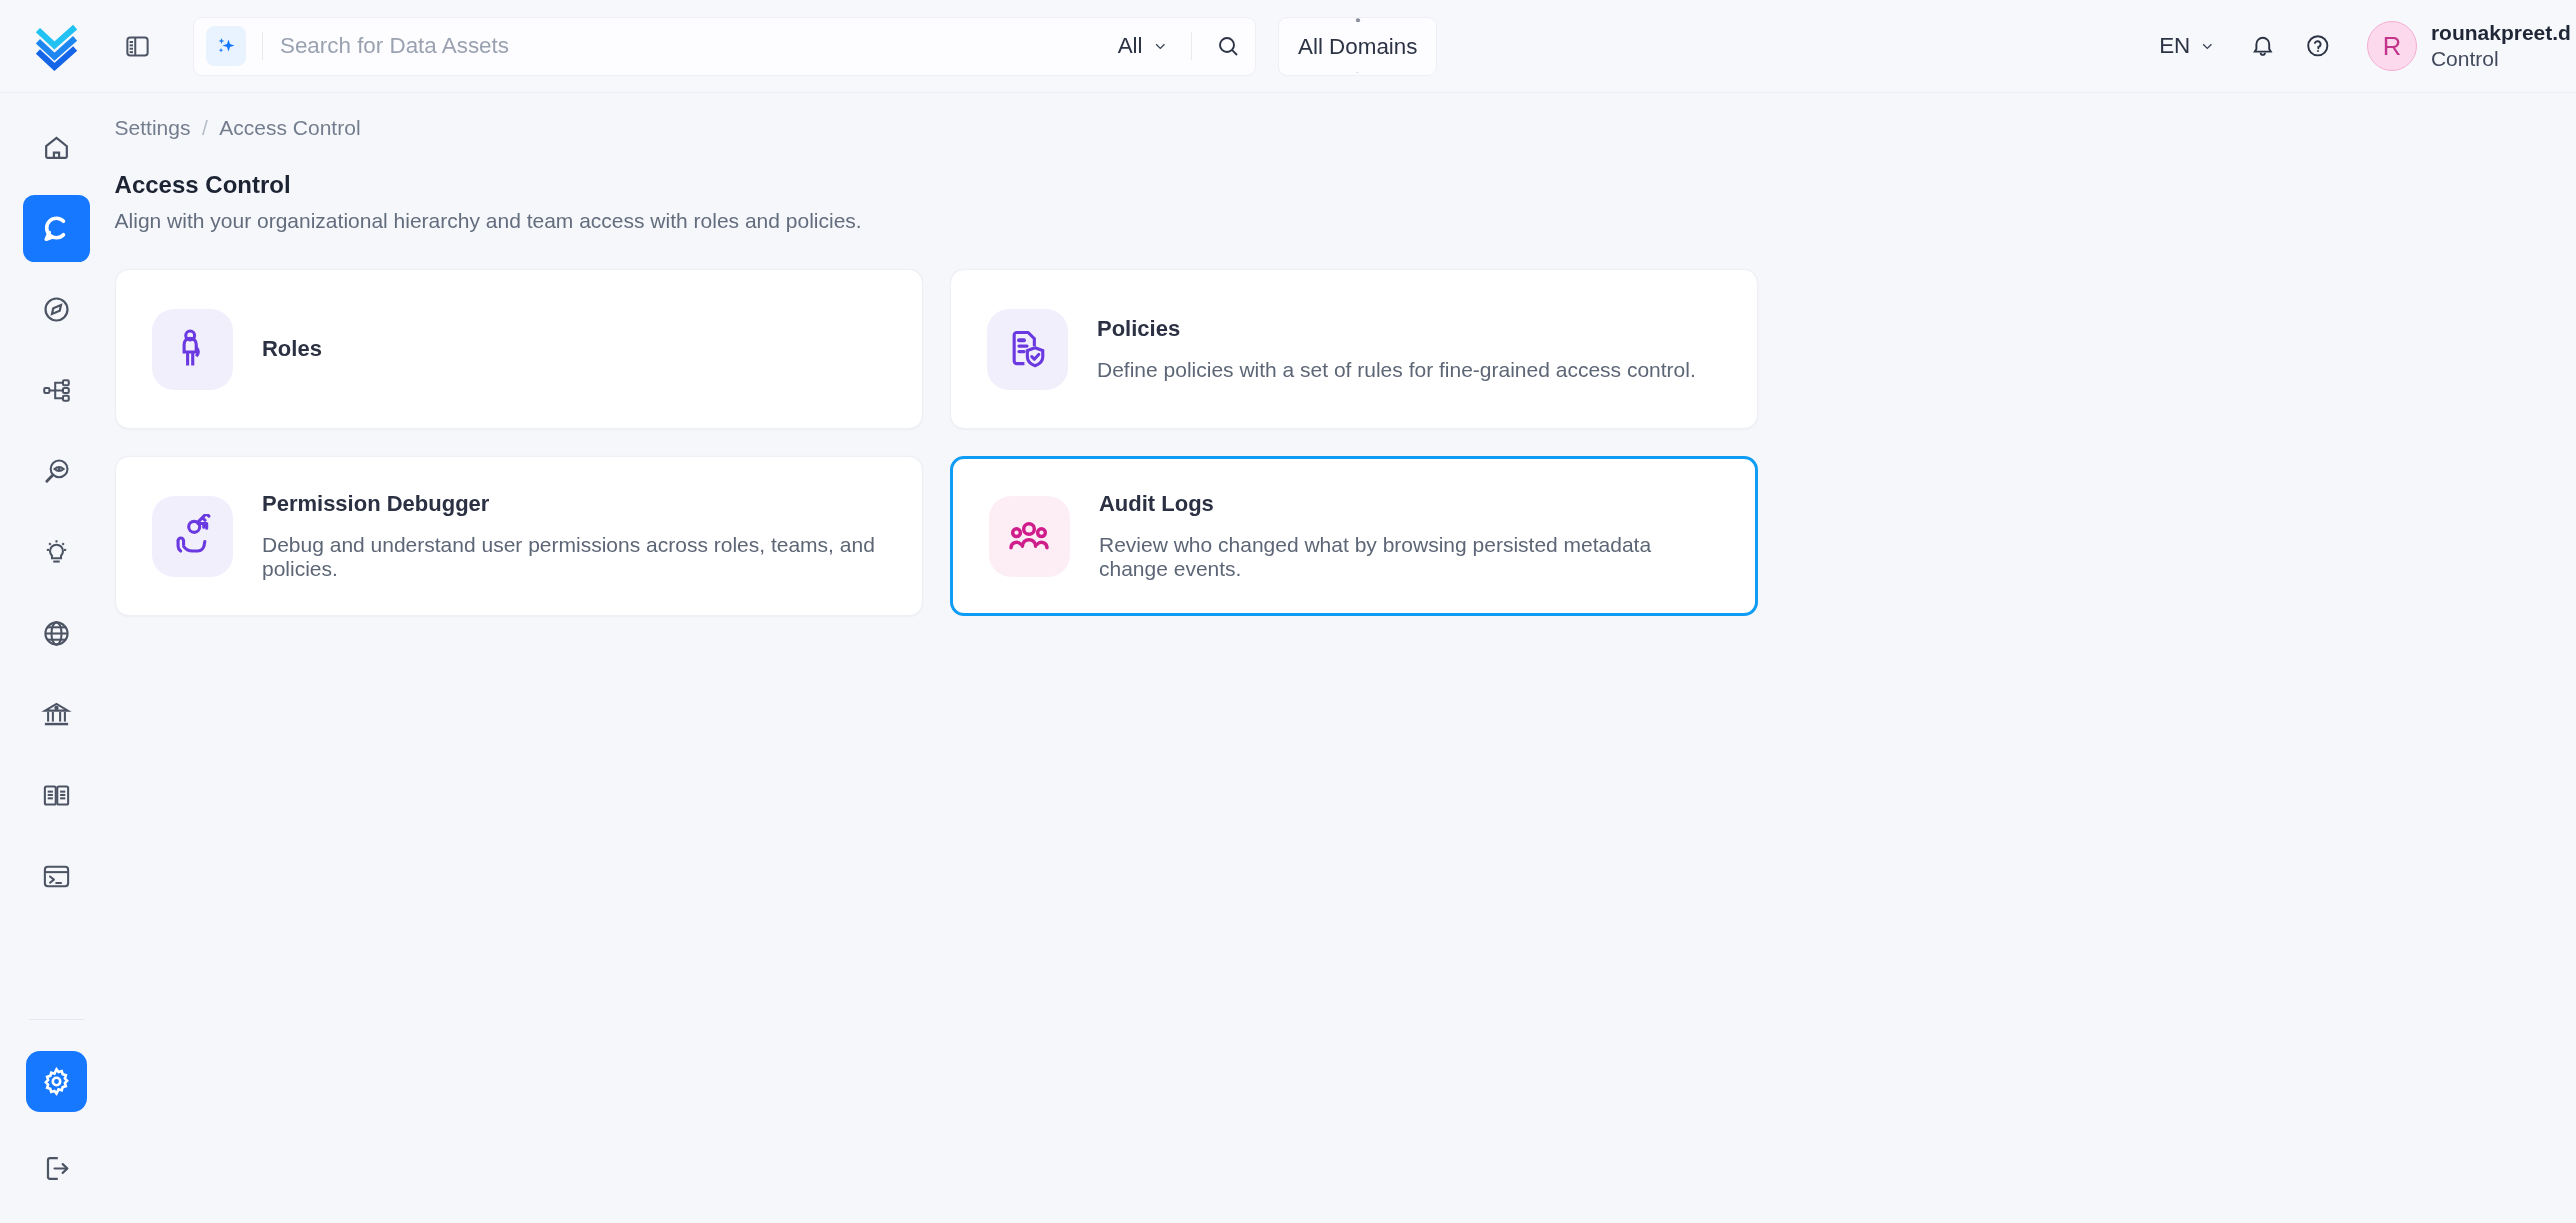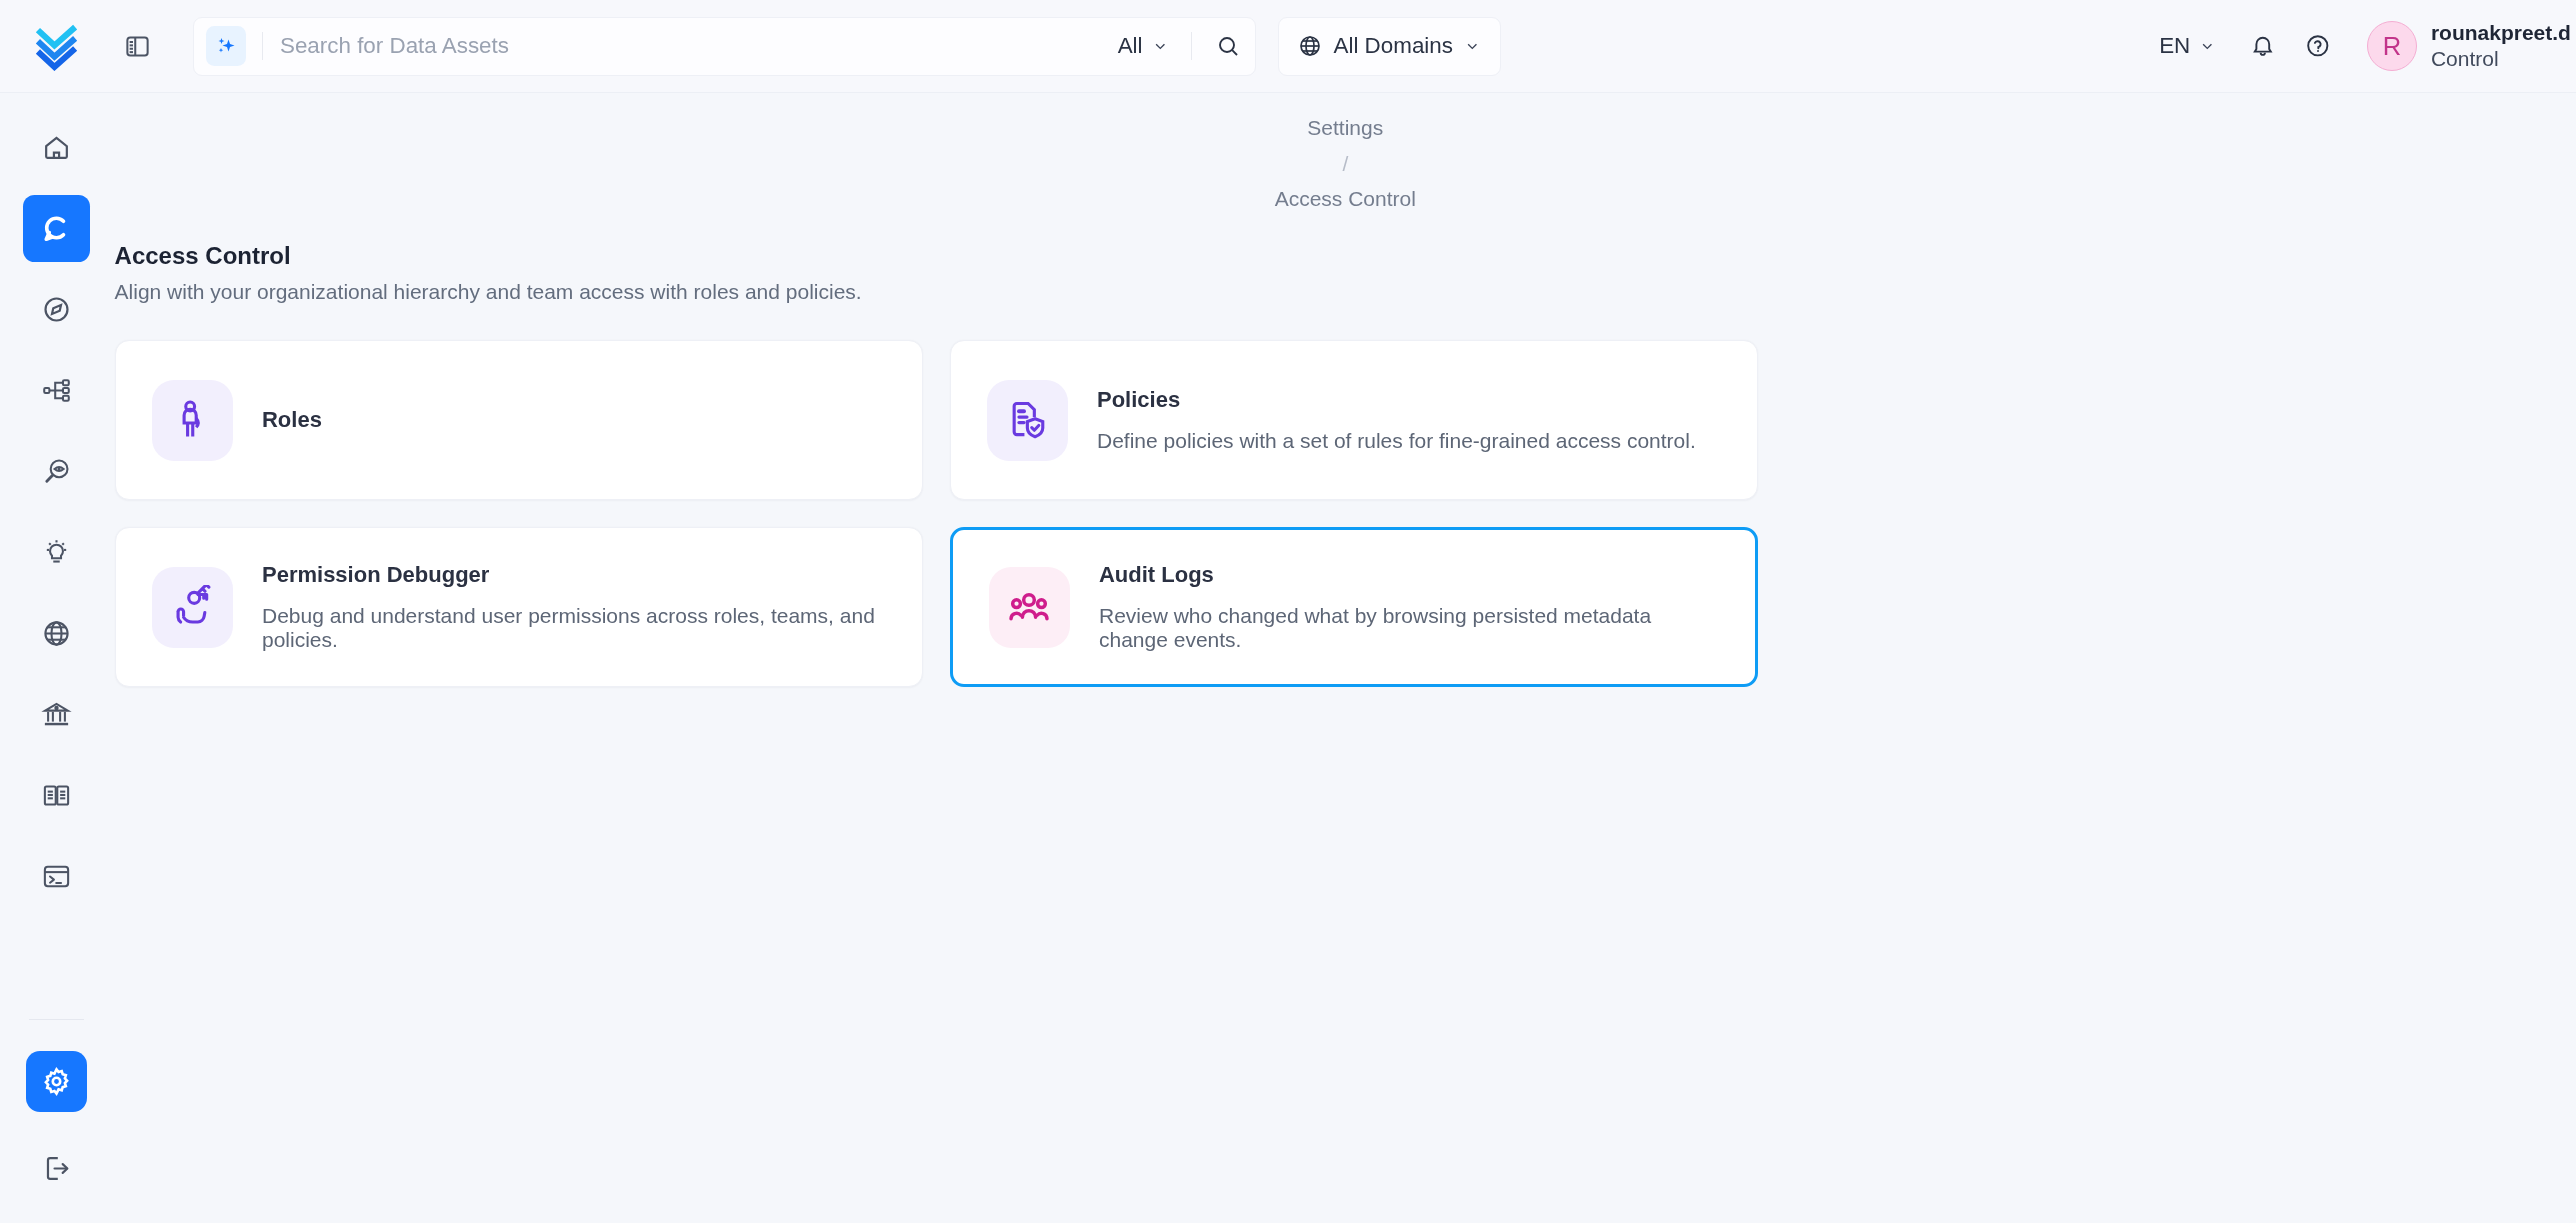--- a/index.html
+++ b/index.html
@@ -58,21 +58,21 @@
   .search-divider2 { width: 1.3px; height: 28px; background: #e8eaf0; margin: 0 16.6px; flex: none; }
   .search-go {
     width: 37px; height: 37px; display: flex; align-items: center; justify-content: center;
     cursor: pointer; flex: none;
   }
   .domain-select {
     margin-left: 22px;
     height: 59px; padding: 0 19px;
     background: #fdfdff; border: 0.6px solid #eef0f6; border-radius: 9px;
     display: flex; align-items: center; gap: 11.5px;
-    font-size: 22.4px; color: #2b3344; cursor: pointer;
+    font-size: 22.4px; color: #2b3344; cursor: pointer; flex-direction: column;
   }
   .header-right {
     margin-left: auto; display: flex; align-items: center; gap: 0; padding-right: 0;
   }
   .lang-select {
     display: flex; align-items: center; gap: 9px;
     font-size: 22.4px; color: #2b3344; cursor: pointer; padding: 0 19px;
   }
   .hdr-icon-btn {
     width: 55px; height: 55px; display: flex; align-items: center; justify-content: center;
@@ -107,21 +107,21 @@
   .side-icon.active-blue { background: #1677ff; }
   .sidebar-spacer { flex: 1; }
   .side-divider { width: 55px; height: 1.3px; background: #e5e8ef; margin-bottom: 16.6px; }
   .side-icon.settings { background: #1677ff; width: 61px; height: 61px; border-radius: 14px; }
   .side-icon.logout { margin-top: 23px; margin-bottom: 22px; }
 
   
   .content { position: absolute; top: 93px; left: 112px; right: 0; bottom: 0; }
   .breadcrumb {
     margin: 23px 0 0 2.6px; display: flex; align-items: center; gap: 11.5px;
-    font-size: 21px; color: #747d8e; flex-direction: column;
+    font-size: 21px; color: #747d8e;
   }
   .crumb { cursor: pointer; }
   .crumb.current { color: #6b7policy; }
   .crumb.current { color: #747d8e; }
   .crumb-sep { color: #b6bcc8; }
   .page-title { margin: 31px 0 0 2.6px; font-size: 24px; font-weight: bold; color: #1c2333; }
   .page-sub { margin: 10.2px 0 0 2.6px; font-size: 21px; color: #636d7e; }
 
   .card-grid {
     margin-top: 36px; margin-left: 2.6px;

